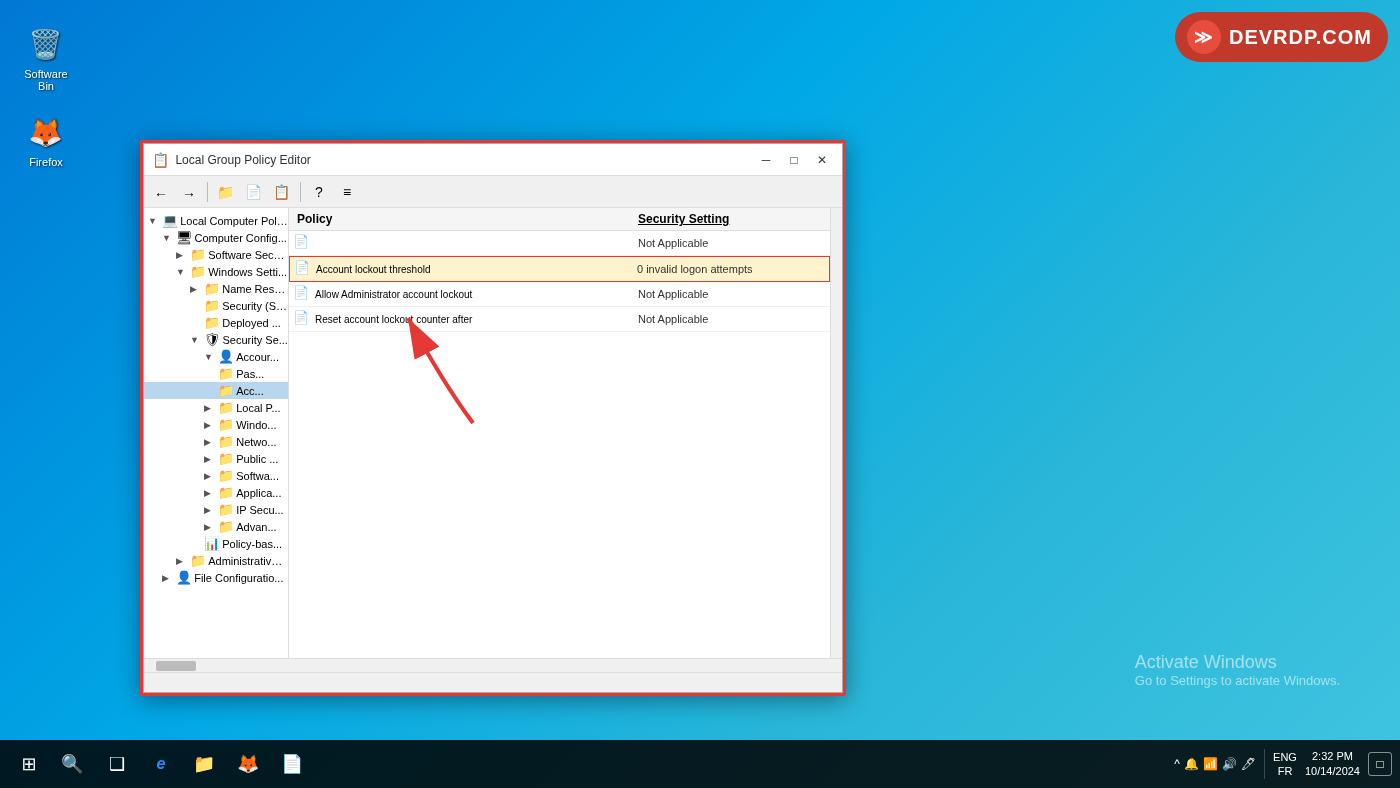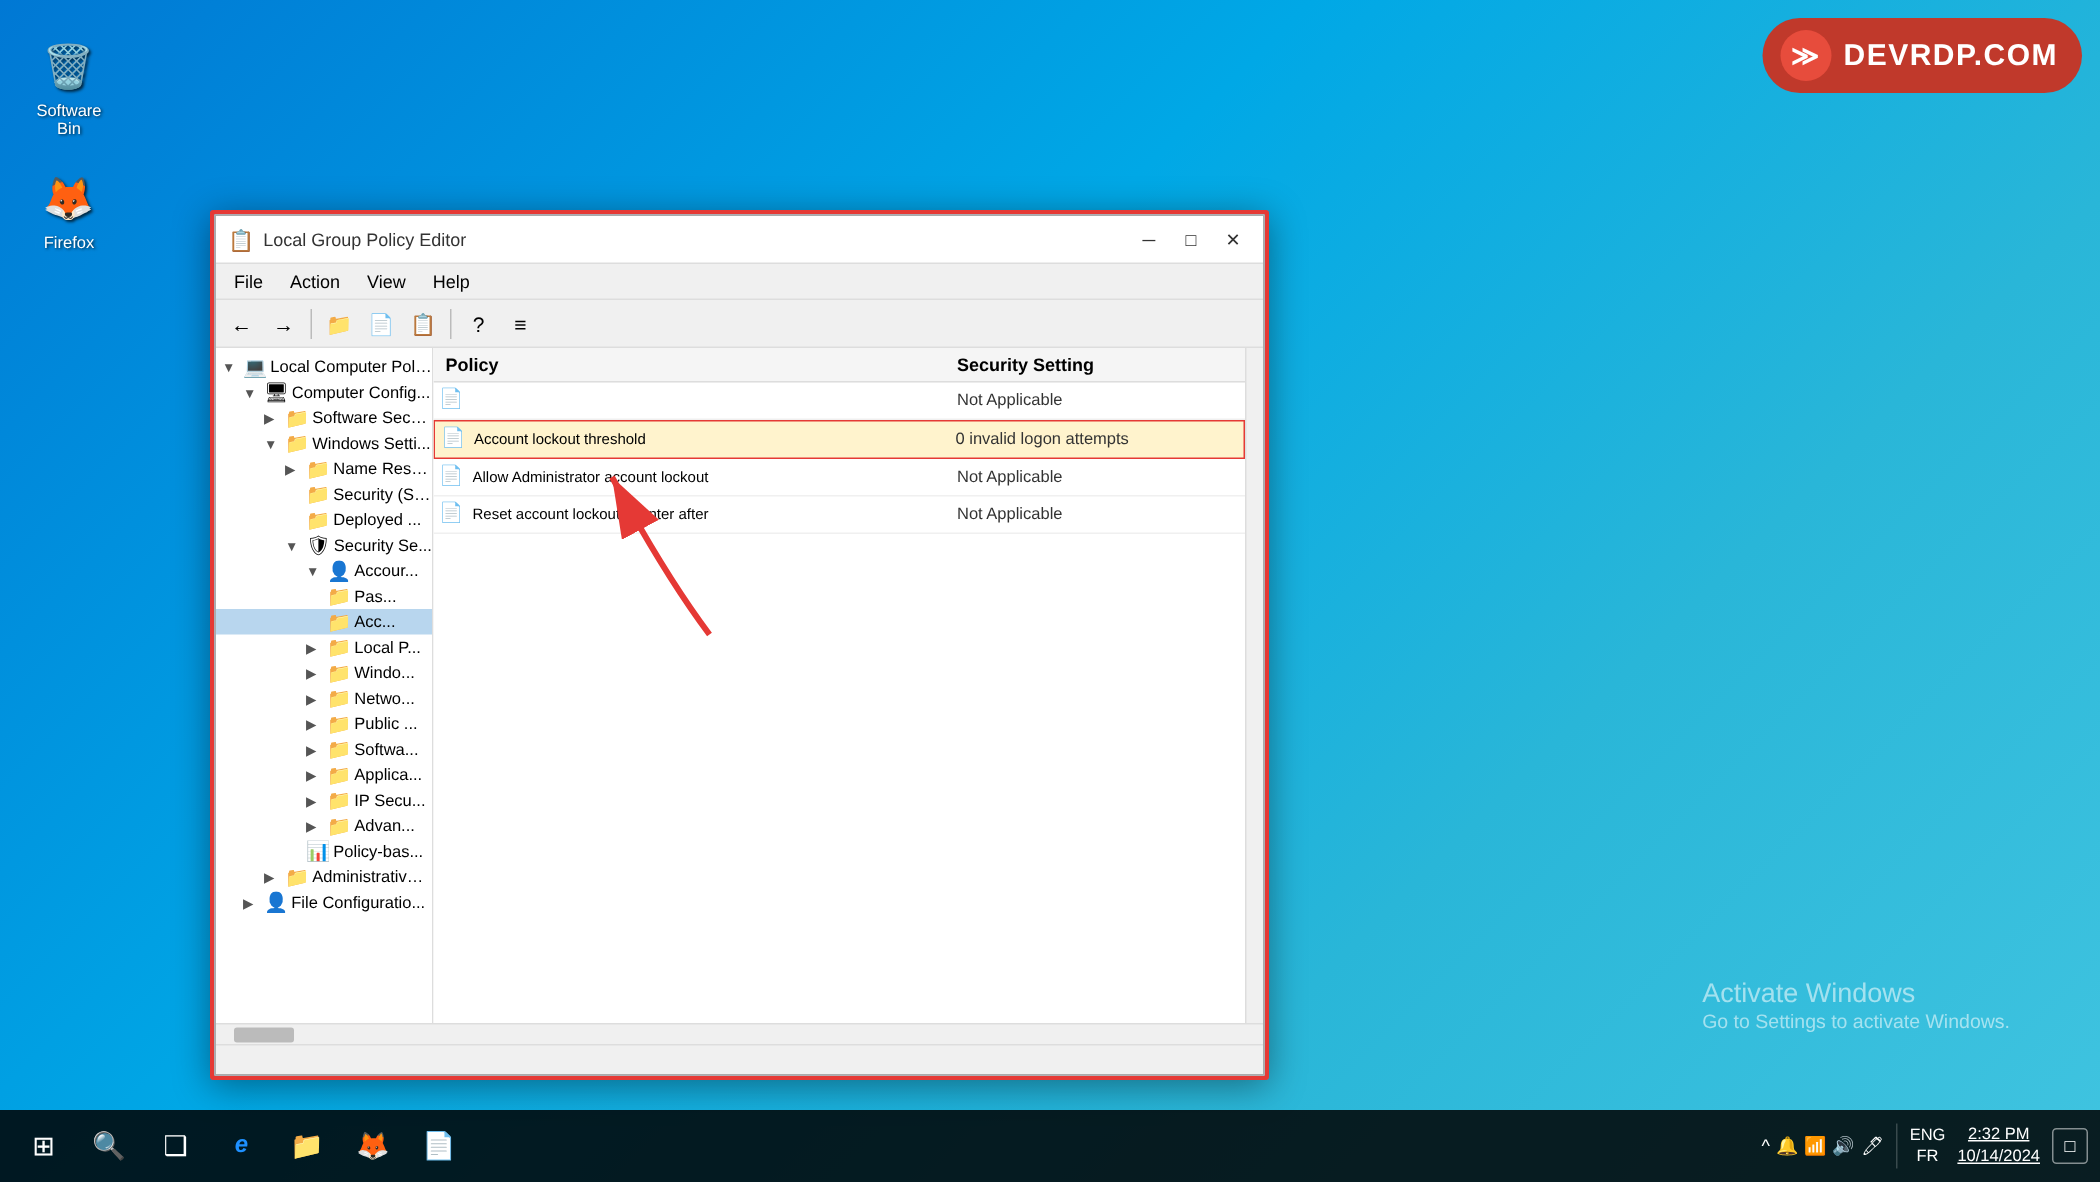--- a/index.html
+++ b/index.html
@@ -113,21 +113,20 @@
     .taskbar-right {
       display: flex;
       align-items: center;
       gap: 8px;
       color: white;
       font-size: 11px;
     }
     .taskbar-clock {
       text-align: center;
       line-height: 1.4;
-      text-decoration: underline;
     }
     .taskbar-systray {
       display: flex;
       align-items: center;
       gap: 4px;
       font-size: 12px;
     }
     .taskbar-notif {
       width: 24px;
       height: 24px;
@@ -308,20 +307,21 @@
       font-size: 12px;
       font-weight: 600;
     }
     .col-policy {
       flex: 1;
       padding-left: 8px;
     }
     .col-setting {
       width: 200px;
       padding-left: 8px;
+      text-decoration: underline;
     }
 
     
     .table-body {
       flex: 1;
       overflow-y: auto;
     }
     .table-row {
       display: flex;
       align-items: center;
@@ -428,26 +428,20 @@
         <span class="title-bar-icon">📋</span>
         <span>Local Group Policy Editor</span>
       </div>
       <div class="title-bar-controls">
         <button class="title-btn">─</button>
         <button class="title-btn">□</button>
         <button class="title-btn close">✕</button>
       </div>
     </div>
 
-    <div class="menu-bar">
-      <div class="menu-item">File</div>
-      <div class="menu-item">Action</div>
-      <div class="menu-item">View</div>
-      <div class="menu-item">Help</div>
-    </div>
 
     <div class="toolbar">
       <button class="tool-btn">←</button>
       <button class="tool-btn">→</button>
       <div class="tool-separator"></div>
       <button class="tool-btn">📁</button>
       <button class="tool-btn">📄</button>
       <button class="tool-btn">📋</button>
       <div class="tool-separator"></div>
       <button class="tool-btn">?</button>

